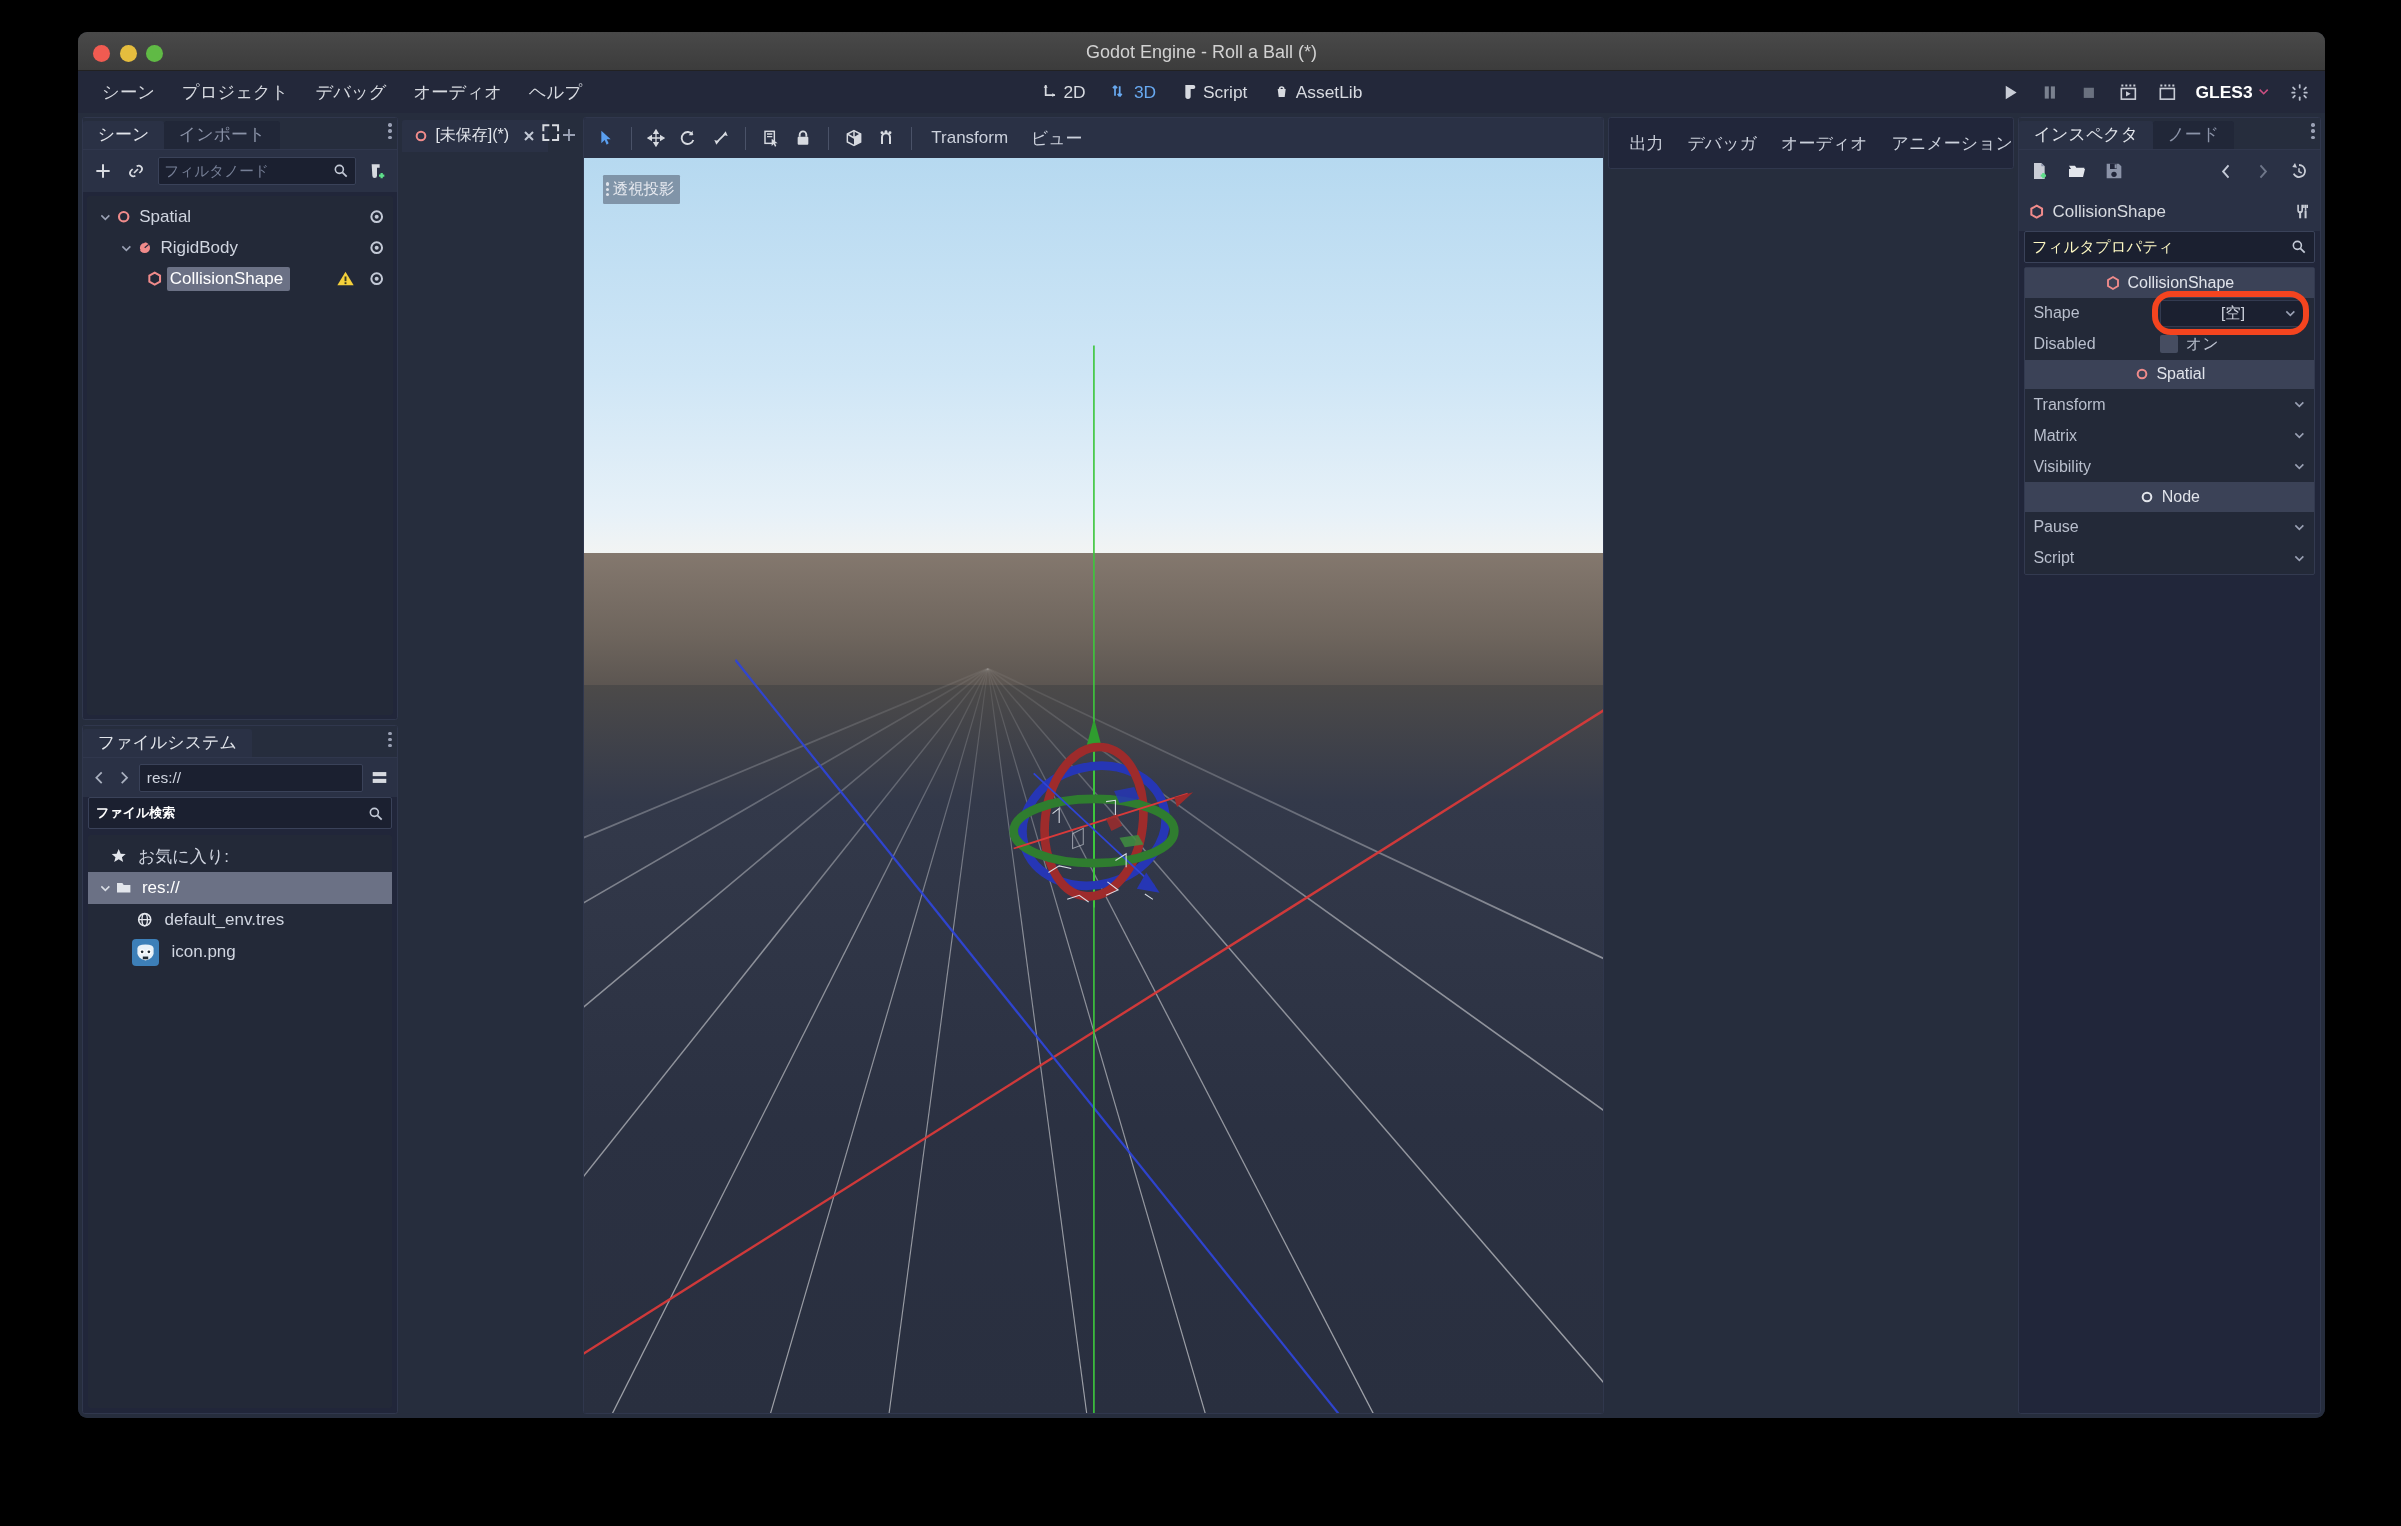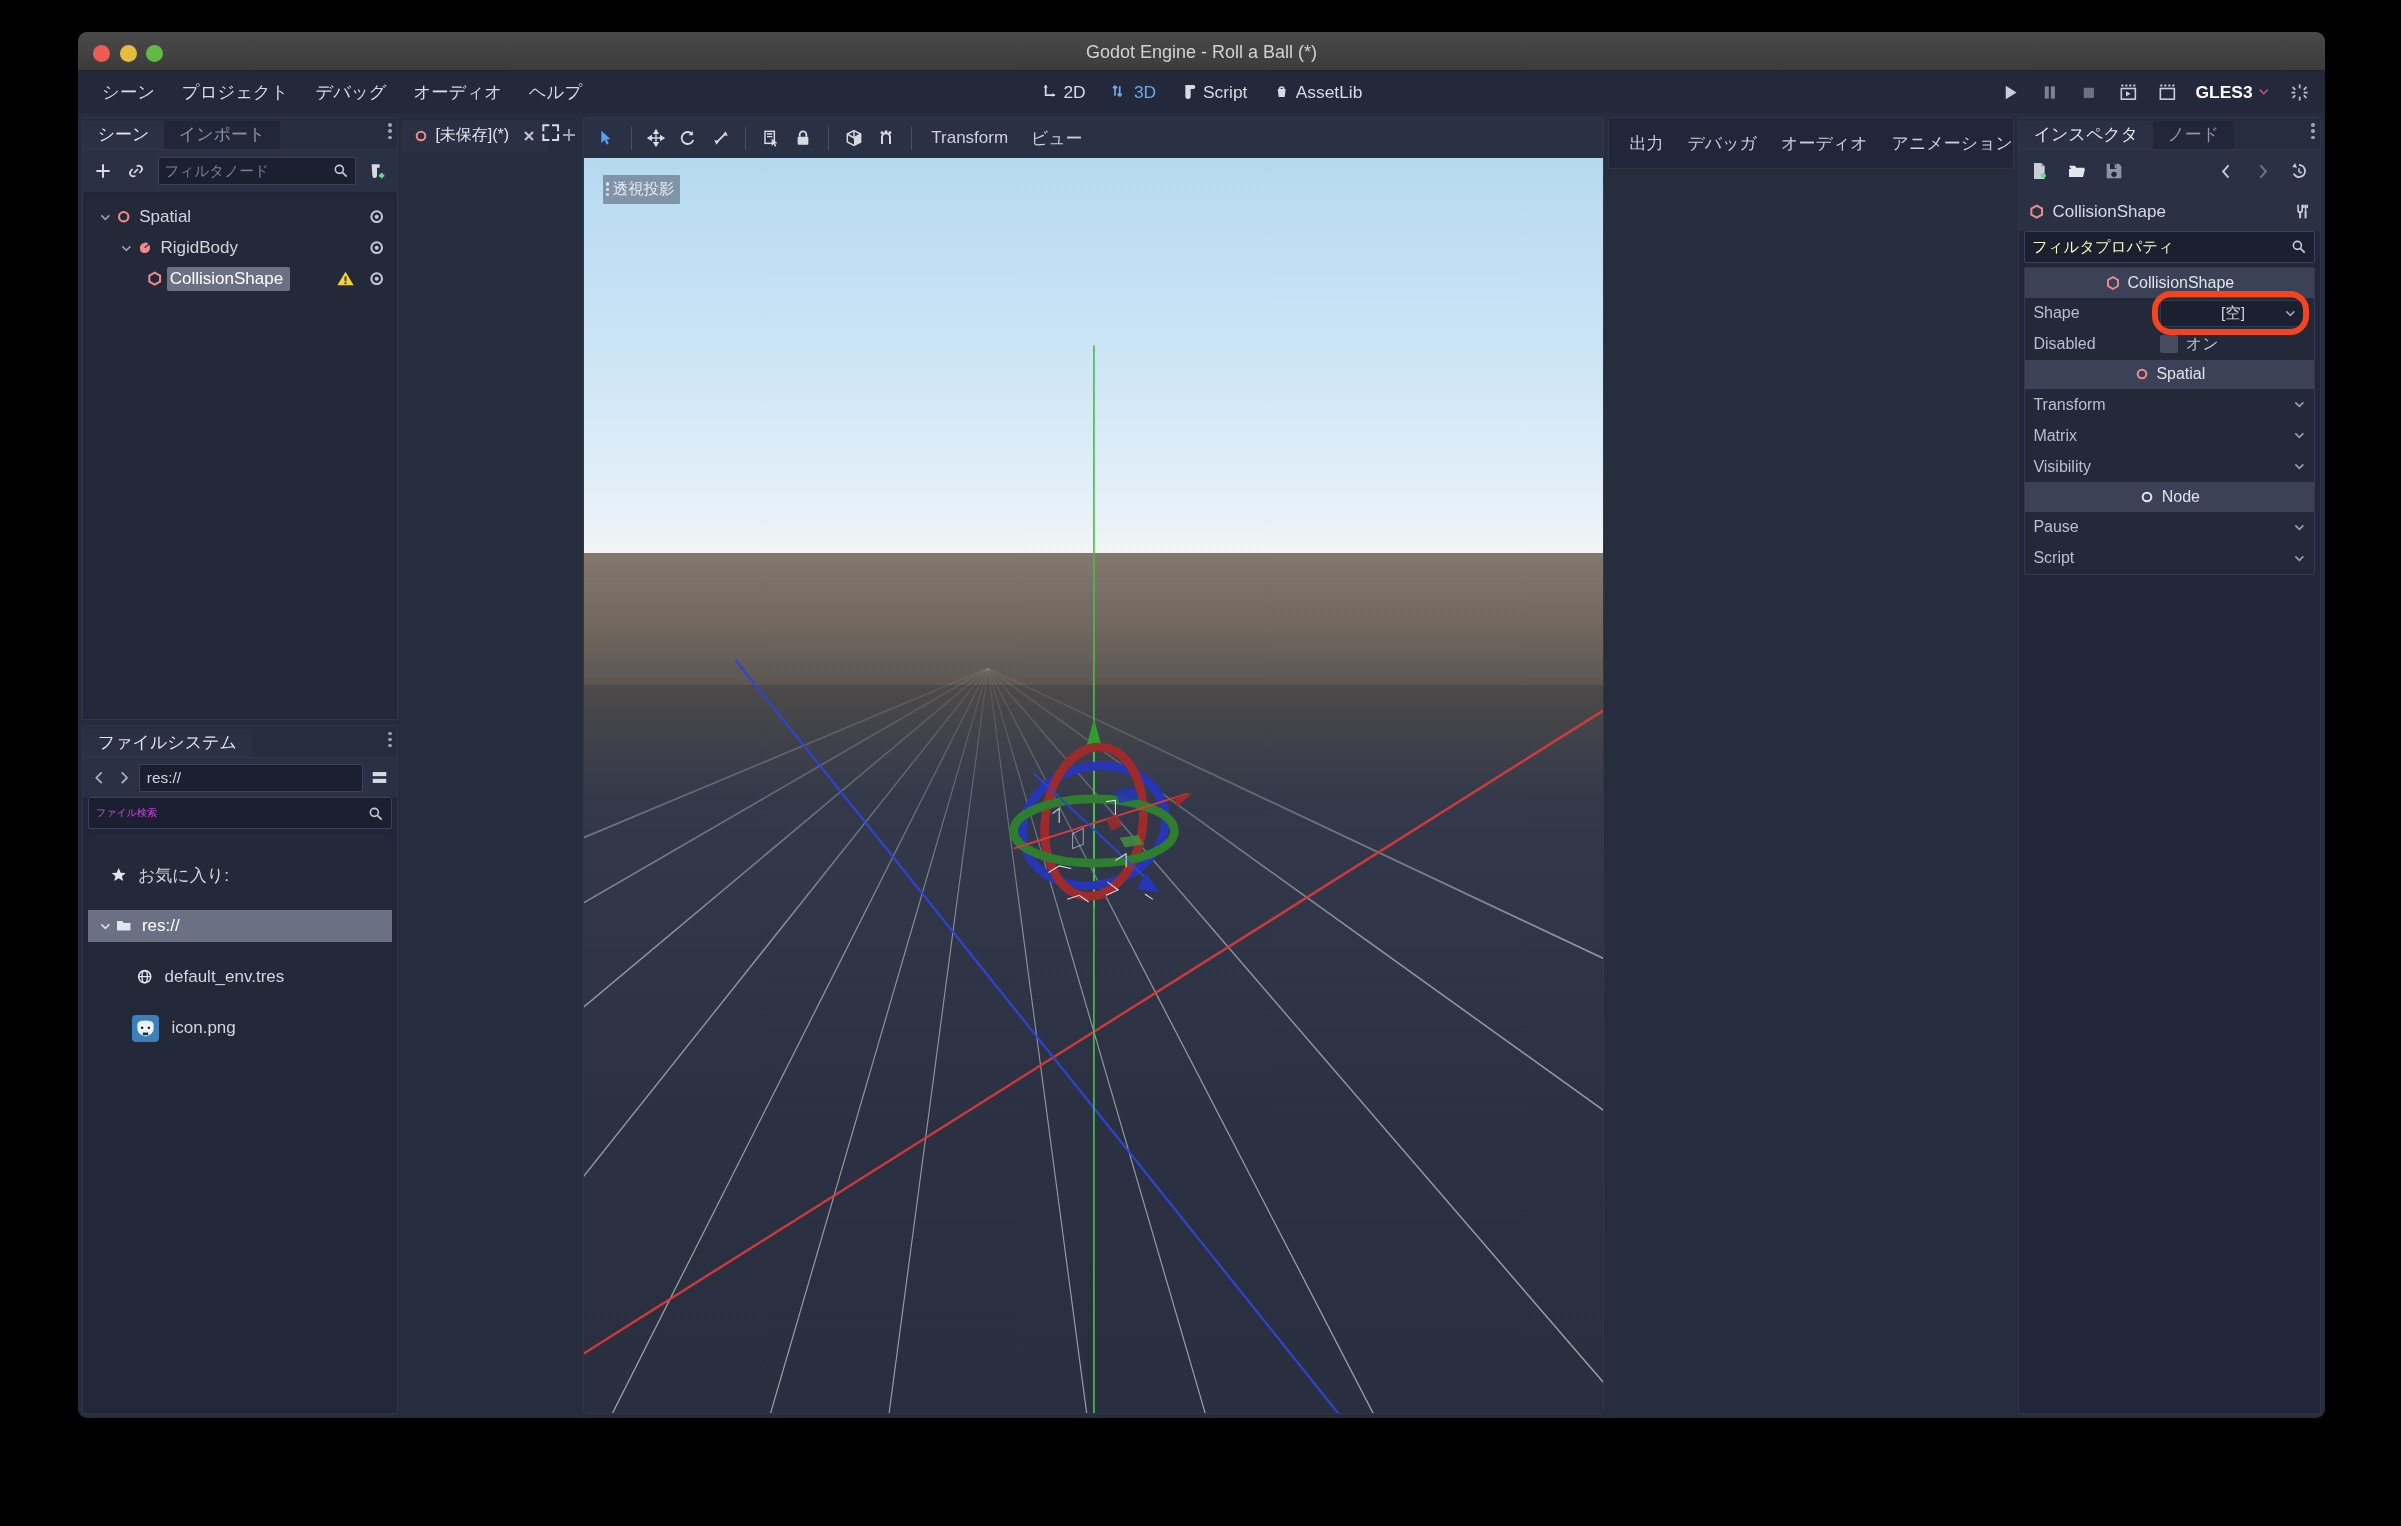--- a/index.html
+++ b/index.html
@@ -156,26 +156,26 @@
     flex: 1 1 auto; height: 28px; background: #1b2030;
     border: 0.7px solid #3a4259; border-radius: 2px;
     display:flex; align-items:center; padding: 0 6.7px;
     color: #d0d5e0; font-size: 15.4px;
   }
   #fs-search {
     height: 32px; margin: 0 5.4px; background: #1b2030;
     border: 0.7px solid #3a4259; border-radius: 2px;
     display: flex; align-items: center; padding: 0 6.7px; flex: 0 0 auto;
   }
-  #fs-search span { flex: 1; color: #d946ef; font-size: 10px; }
+  #fs-search span { flex: 1; color: #ffffff; font-size: 13px; font-weight: bold; }
   #fs-tree {
     flex: 1 1 auto; background: #232938; margin: 5.4px; border-radius: 2px;
     padding-top: 5.4px; overflow: hidden;
   }
-  .fs-row { display: flex; align-items: center; height: 32px; font-size: 17px; color: #d0d5e0; position: relative; margin-top: 19px;}
+  .fs-row { display: flex; align-items: center; height: 32px; font-size: 17px; color: #d0d5e0; position: relative;}
   .fs-row .lbl { padding: 2px 5.4px; border-radius: 1.3px; }
   .fs-row.selected { background: #6b7185; }
   .fs-row.selected .lbl { color: #fff; }
 
   
   #center-col { flex: 1 1 auto; display: flex; flex-direction: row; gap: 4px; min-width: 0; }
   #scene-tabs {
     height: 35px; display: flex; align-items: flex-end; background: #262d3d; flex: 0 0 auto;
     position: relative;
   }

